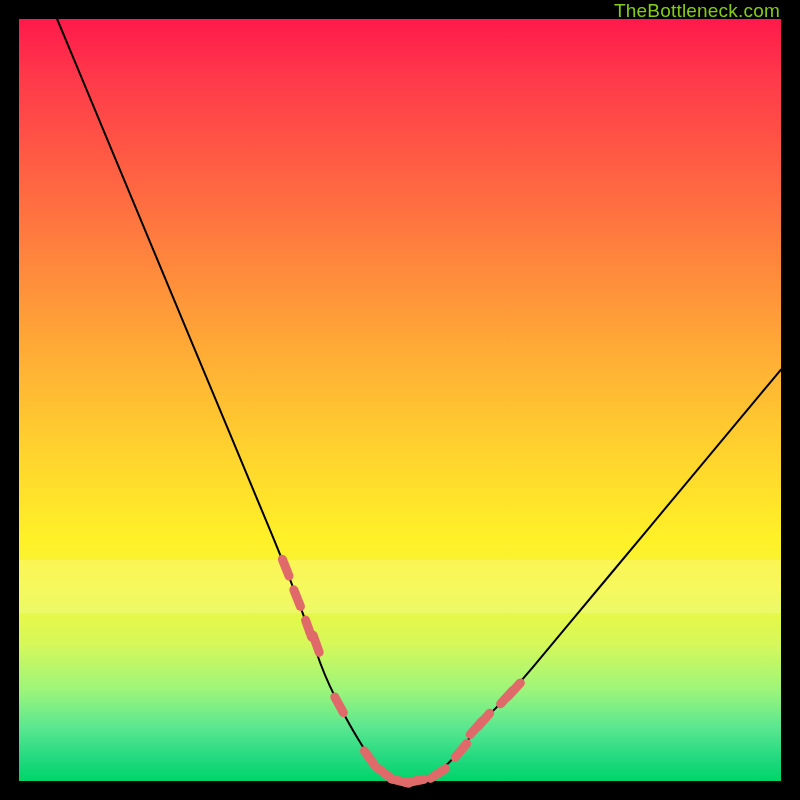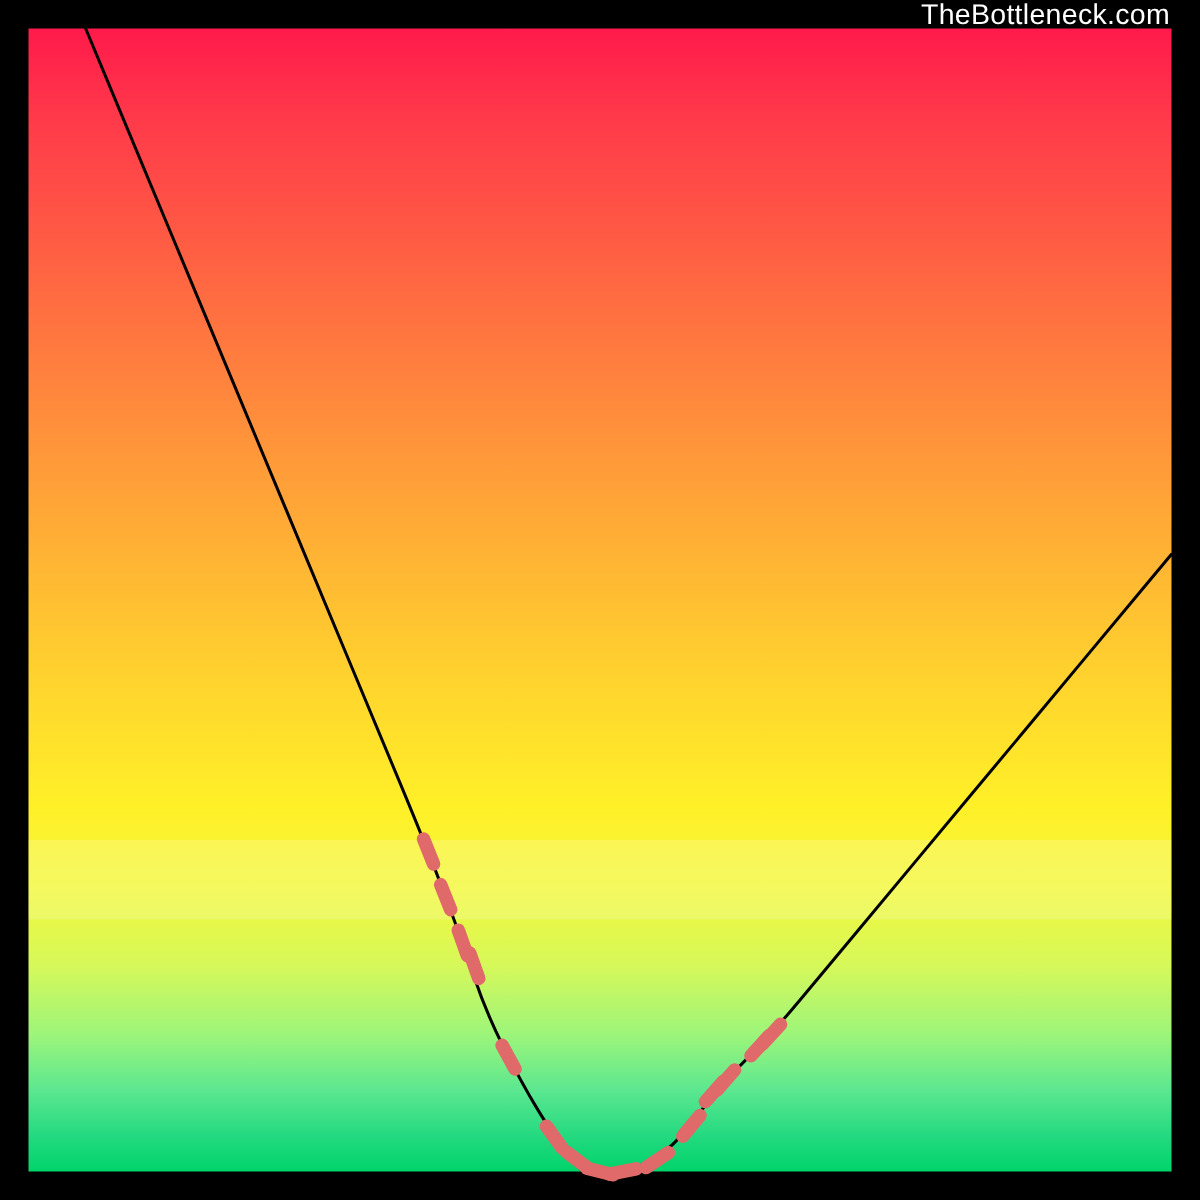--- a/index.html
+++ b/index.html
@@ -45,21 +45,21 @@
   .pale-band {
     position: absolute;
     left: 0;
     width: 100%;
     background: rgba(255,255,255,0.18);
   }
   .watermark {
     position: absolute;
     top: 0px;
     right: 20px;
-    color: #ffffff;
+    color: #84cc16;
     font-size: 19px;
     font-weight: 500;
     letter-spacing: 0.2px;
   }
   svg.curve {
     position: absolute;
     left: 0;
     top: 0;
     width: 762px;
     height: 762px;

